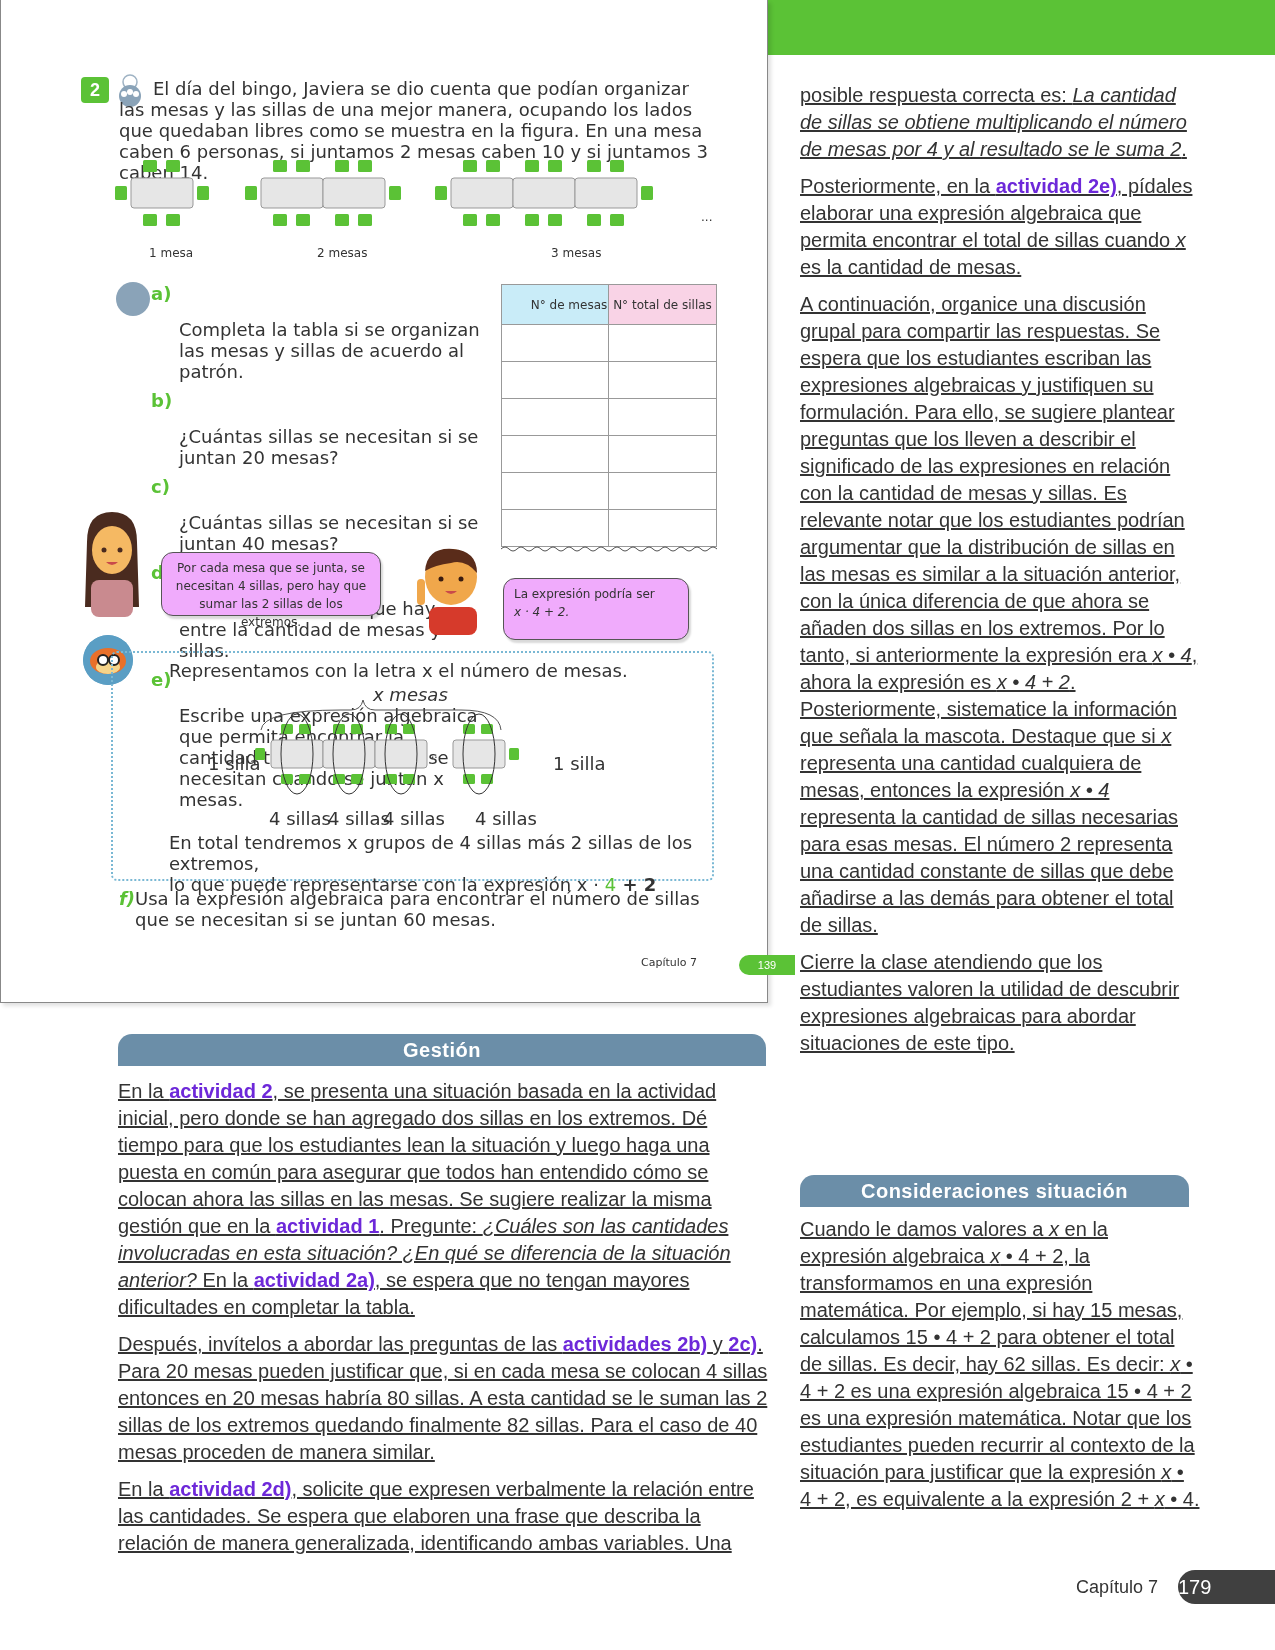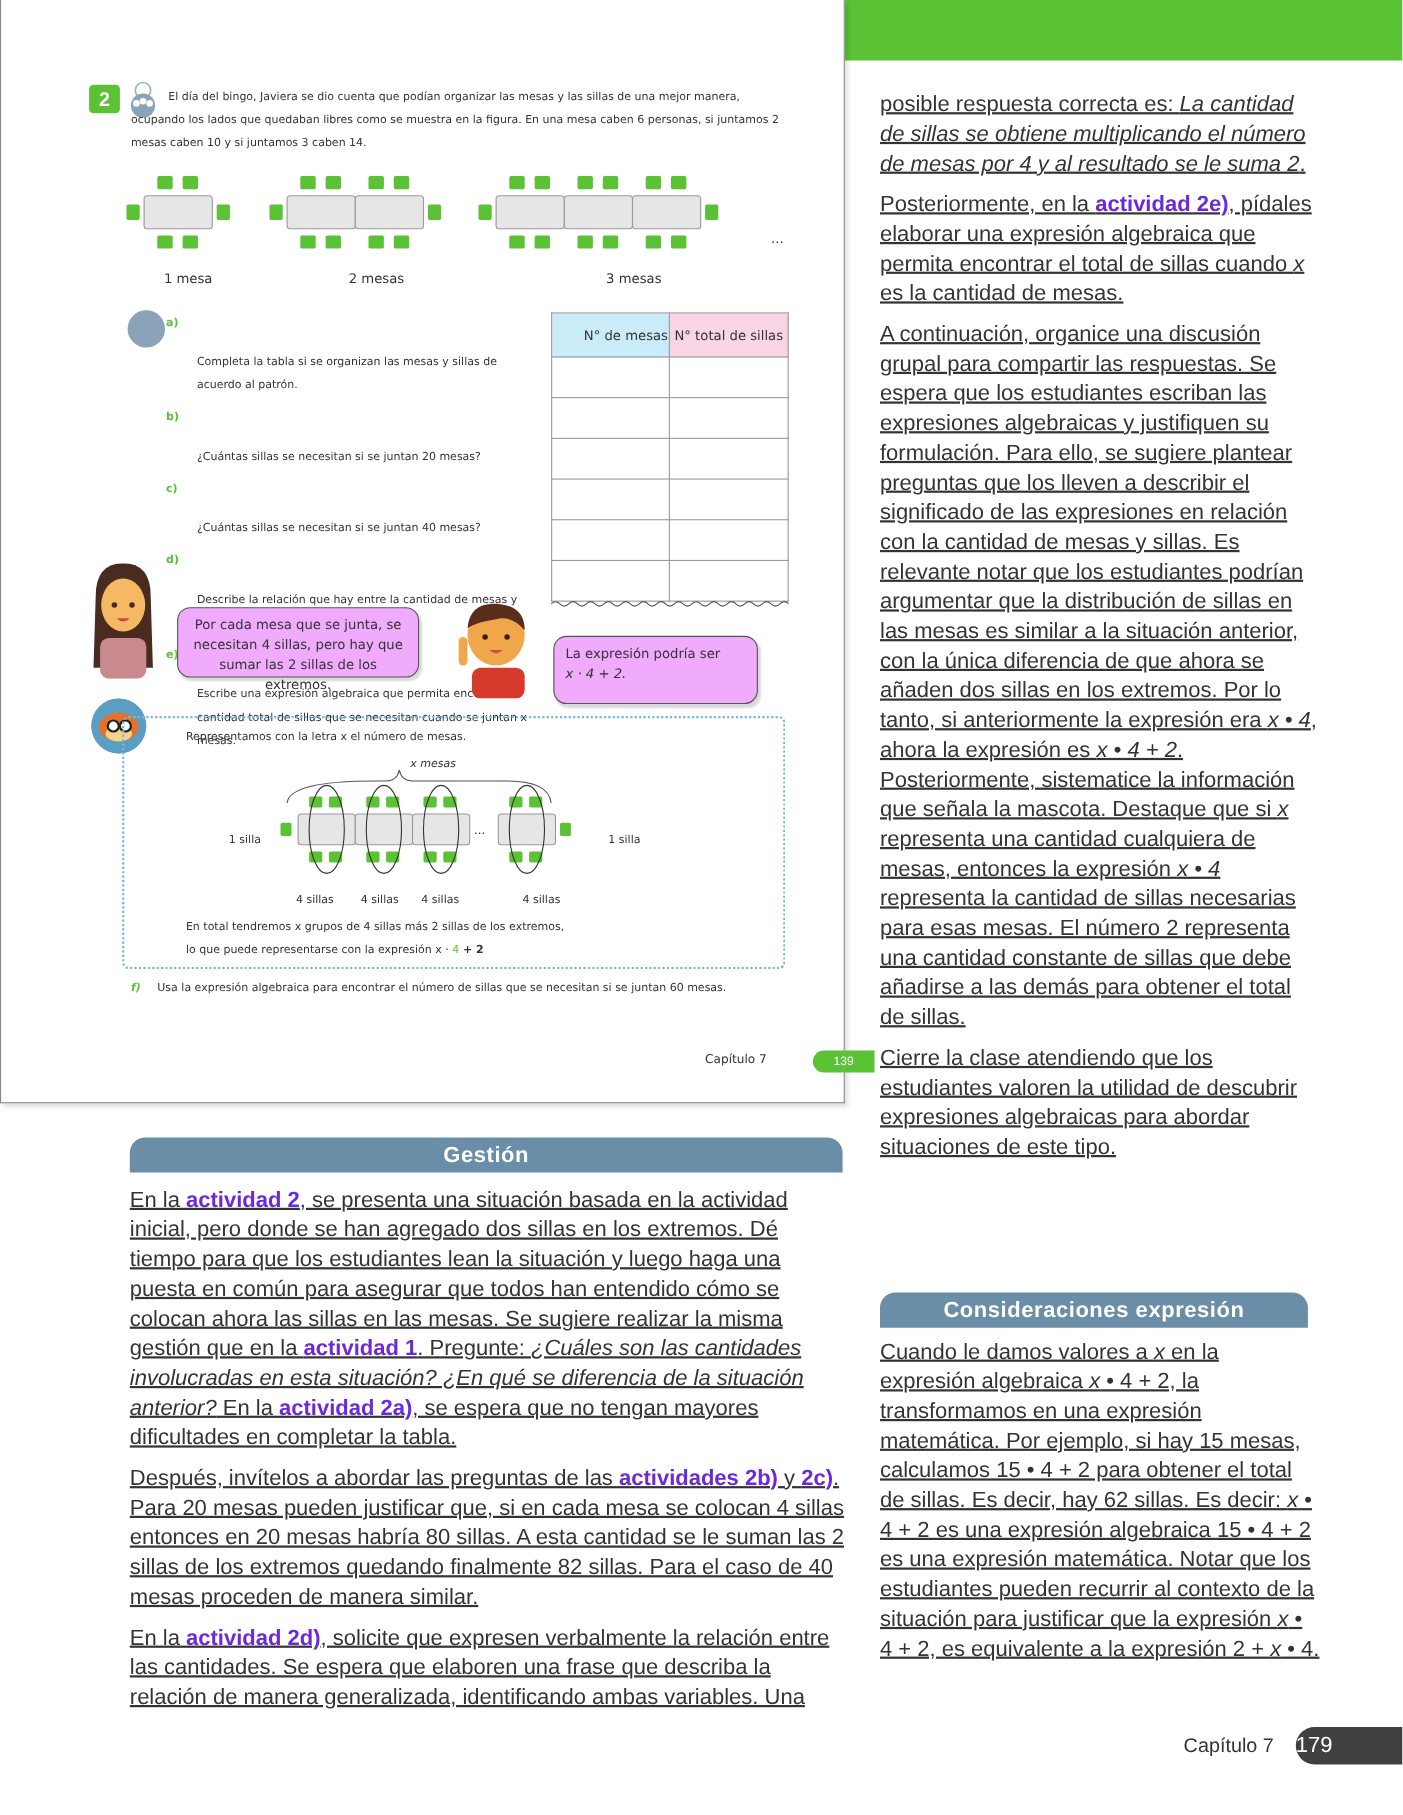--- a/index.html
+++ b/index.html
@@ -4,21 +4,21 @@
 <style>
   * { box-sizing: border-box; margin: 0; padding: 0; }
   html, body { width: 1275px; height: 1650px; background: #fff; overflow: hidden; }
   body { position: relative; font-family: "Liberation Sans", sans-serif; color: #3a3a3a; }
 
   
   .top-band { position: absolute; left: 768px; top: 0; width: 507px; height: 55px; background: #5bc236; }
 
   
   .student-page { position: absolute; left: 0; top: 0; width: 768px; height: 1003px; border: 1px solid #888; border-top: none; background: #fff; box-shadow: 3px 3px 4px rgba(0,0,0,0.12); }
-  .sp-text { font-family: "DejaVu Sans", sans-serif; font-size: 10px; color: #333; line-height: 21px; }
+  .sp-text { font-family: "DejaVu Sans", sans-serif; font-size: 18px; color: #333; line-height: 21px; }
 
   .act-num { position: absolute; left: 80px; top: 77px; width: 28px; height: 26px; background: #5bc236; color: #fff; font-weight: bold; font-size: 18px; border-radius: 4px; text-align: center; line-height: 26px; font-family: "Liberation Sans", sans-serif; }
   .group-icon { position: absolute; left: 113px; top: 73px; width: 32px; height: 34px; }
   .intro { position: absolute; left: 118px; top: 78px; width: 600px; text-indent: 34px; }
 
   .diagram { position: absolute; left: 110px; top: 160px; width: 620px; height: 110px; }
   .diag-label { position: absolute; top: 86px; font-size: 12px; font-family: "DejaVu Sans", sans-serif; color: #333; }
 
   .book-icon { position: absolute; left: 115px; top: 282px; width: 34px; height: 34px; border-radius: 50%; background: #8aa3b8; }
   .questions { position: absolute; left: 150px; top: 283px; width: 330px; }
@@ -278,19 +278,19 @@
   <p class="para">En la <b>actividad 2d)</b>, solicite que expresen verbalmente la relación entre las cantidades. Se espera que elaboren una frase que describa la relación de manera generalizada, identificando ambas variables. Una</p>
 </div>
 
 <div class="right-col guide">
   <p class="para">posible respuesta correcta es: <i>La cantidad de sillas se obtiene multiplicando el número de mesas por 4 y al resultado se le suma 2</i>.</p>
   <p class="para">Posteriormente, en la <b>actividad 2e)</b>, pídales elaborar una expresión algebraica que permita encontrar el total de sillas cuando <i>x</i> es la cantidad de mesas.</p>
   <p class="para">A continuación, organice una discusión grupal para compartir las respuestas. Se espera que los estudiantes escriban las expresiones algebraicas y justifiquen su formulación. Para ello, se sugiere plantear preguntas que los lleven a describir el significado de las expresiones en relación con la cantidad de mesas y sillas. Es relevante notar que los estudiantes podrían argumentar que la distribución de sillas en las mesas es similar a la situación anterior, con la única diferencia de que ahora se añaden dos sillas en los extremos. Por lo tanto, si anteriormente la expresión era <i>x • 4</i>, ahora la expresión es <i>x • 4 + 2</i>. Posteriormente, sistematice la información que señala la mascota. Destaque que si <i>x</i> representa una cantidad cualquiera de mesas, entonces la expresión <i>x • 4</i> representa la cantidad de sillas necesarias para esas mesas. El número 2 representa una cantidad constante de sillas que debe añadirse a las demás para obtener el total de sillas.</p>
   <p class="para">Cierre la clase atendiendo que los estudiantes valoren la utilidad de descubrir expresiones algebraicas para abordar situaciones de este tipo.</p>
 </div>
 
-<div class="section-head head-consid">Consideraciones expresión</div>
+<div class="section-head head-consid">Consideraciones situación</div>
 <div class="right-col2 guide">
   <p class="para">Cuando le damos valores a <i>x</i> en la expresión algebraica <i>x</i> • 4 + 2, la transformamos en una expresión matemática. Por ejemplo, si hay 15 mesas, calculamos 15 • 4 + 2 para obtener el total de sillas. Es decir, hay 62 sillas. Es decir: <i>x</i> • 4 + 2 es una expresión algebraica 15 • 4 + 2 es una expresión matemática. Notar que los estudiantes pueden recurrir al contexto de la situación para justificar que la expresión <i>x</i> • 4 + 2, es equivalente a la expresión 2 + <i>x</i> • 4.</p>
 </div>
 
 <span class="footer-cap">Capítulo 7</span>
 <div class="footer-badge">179</div>
 
 </body></html>

